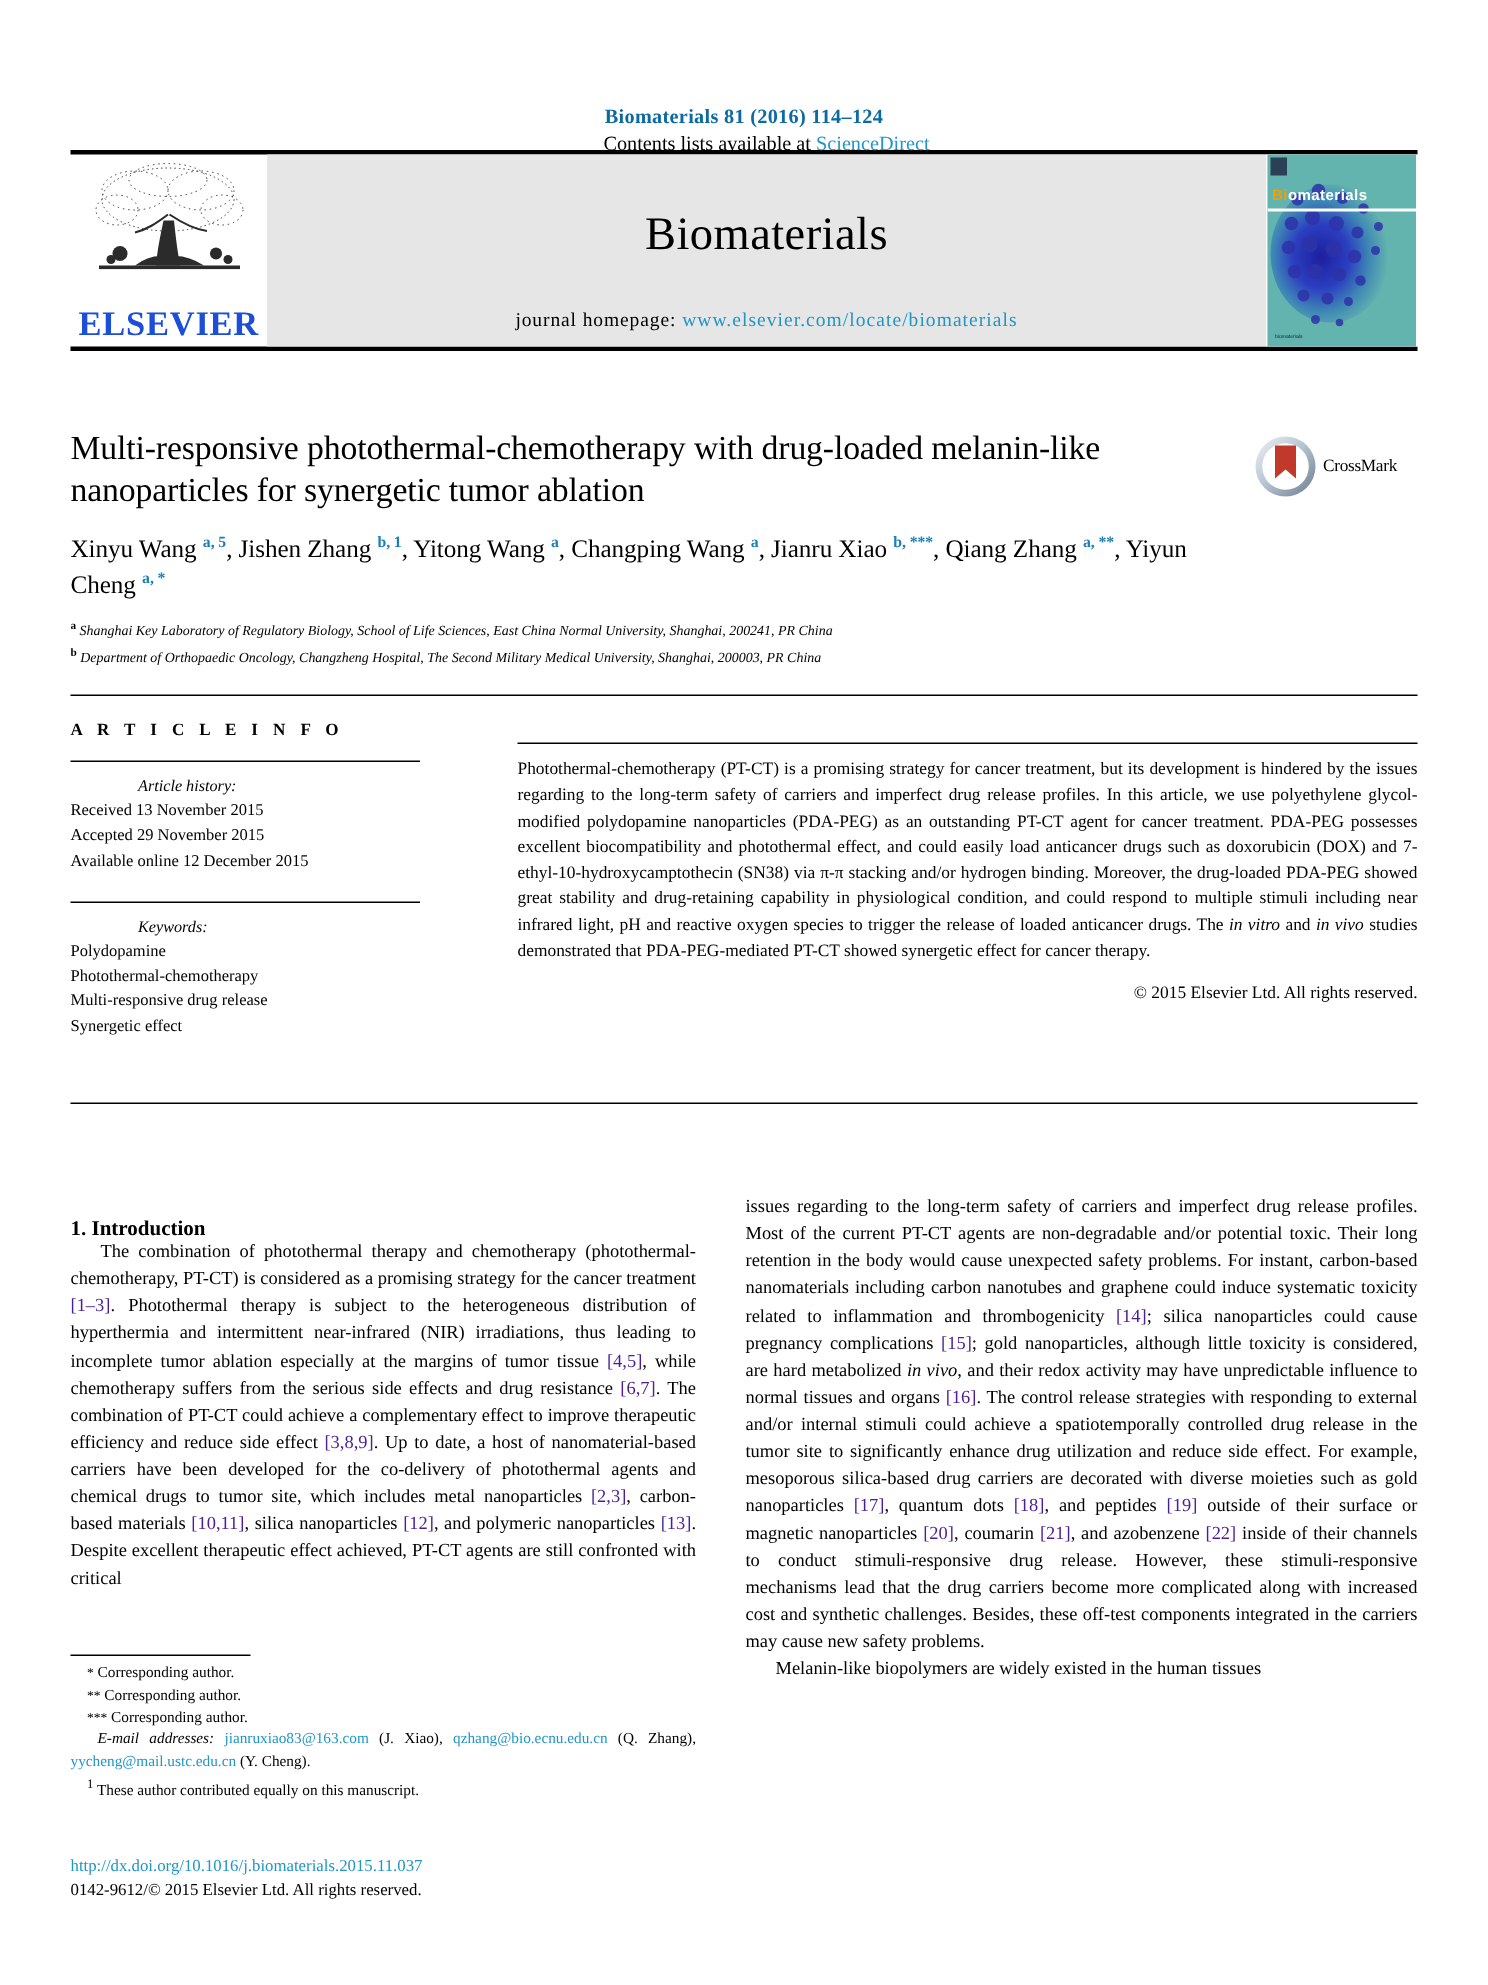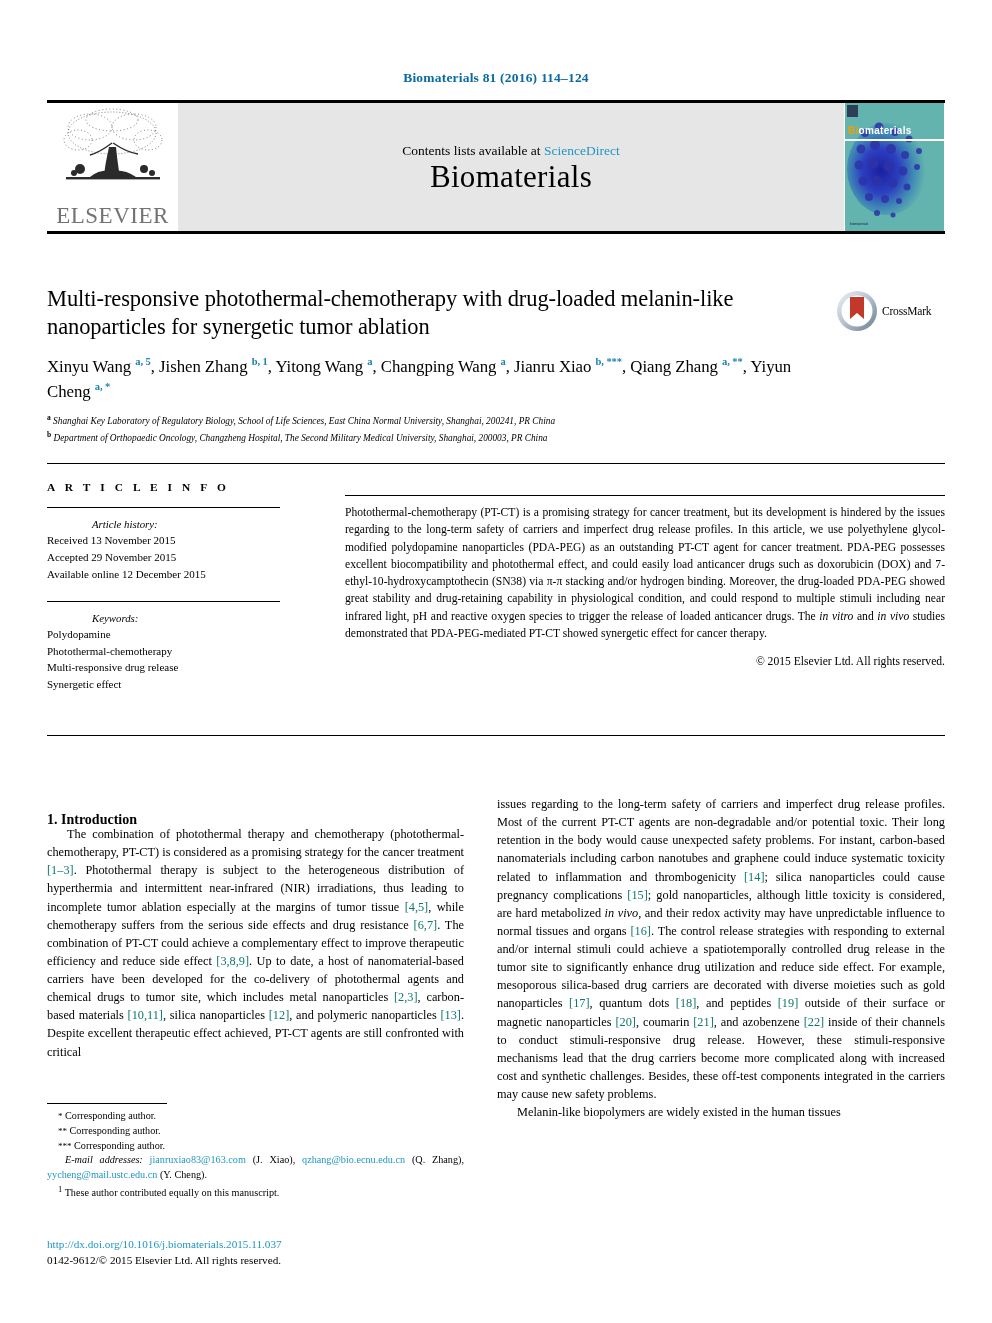--- a/index.html
+++ b/index.html
@@ -56,34 +56,36 @@
     justify-content: flex-end;
     align-items: center;
     padding-bottom: 4px;
     box-sizing: border-box;
   }
   .tree-svg { display:block; }
   .elsevier-word {
     font-family: "Liberation Serif", serif;
     font-size: 23px;
     letter-spacing: .5px;
-    color: #737373;
+    color: #1d4ed8;
     line-height: 1;
     margin-top: 11px;
+    font-weight: bold;
   }
   .centerblock {
     flex: 1 1 auto;
     background: #e6e6e6;
     position: relative;
     display: flex;
     flex-direction: column;
     align-items: center;
-    justify-content: center;
+    justify-content: flex-end;
     padding: 11px 0 10px 0;
     box-sizing: border-box;
+    gap: 34px;
   }
   .contents-line {
     font-size: 13.5px;
     color: #000;
   }
   .contents-line .sd { color: #2196c4; }
   .journal-name {
     font-size: 31px;
     letter-spacing: .3px;
     line-height: 1;
@@ -281,21 +283,21 @@
     position: absolute;
     left: 497px;
     top: 795px;
     width: 448px;
     font-size: 12.3px;
     line-height: 1.475;
     text-align: justify;
   }
   .col-left p, .col-right p { margin: 0; text-indent: 20px; }
   .col-left p.noind, .col-right p.noind { text-indent: 0; }
-  .ref { color: #0f766e; }
+  .ref { color: #4c1d95; }
   i.it { font-style: italic; }
 
   
   .footnotes {
     position: absolute;
     left: 47px;
     top: 1103px;
     width: 417px;
   }
   .fn-rule {
@@ -357,20 +359,23 @@
         </g>
       </svg>
       <div class="elsevier-word">ELSEVIER</div>
     </div>
 
     <div class="centerblock">
       <div class="contents-line">
         <span>Contents lists available at </span><span class="sd">ScienceDirect</span>
       </div>
       <div class="journal-name">Biomaterials</div>
+      <div class="homepage-line">
+        <span>journal homepage: </span><span class="url">www.elsevier.com/locate/biomaterials</span>
+      </div>
     </div>
 
     <div class="cover-box">
       <div class="cover-img">
         <svg width="99" height="128" viewBox="0 0 99 128" style="position:absolute;left:0;top:0;">
           <defs>
             <radialGradient id="gr" cx="42%" cy="52%" r="56%">
               <stop offset="0%" stop-color="#1d1f9e"></stop>
               <stop offset="42%" stop-color="#2b3fc0"></stop>
               <stop offset="72%" stop-color="#3f87b5"></stop>

